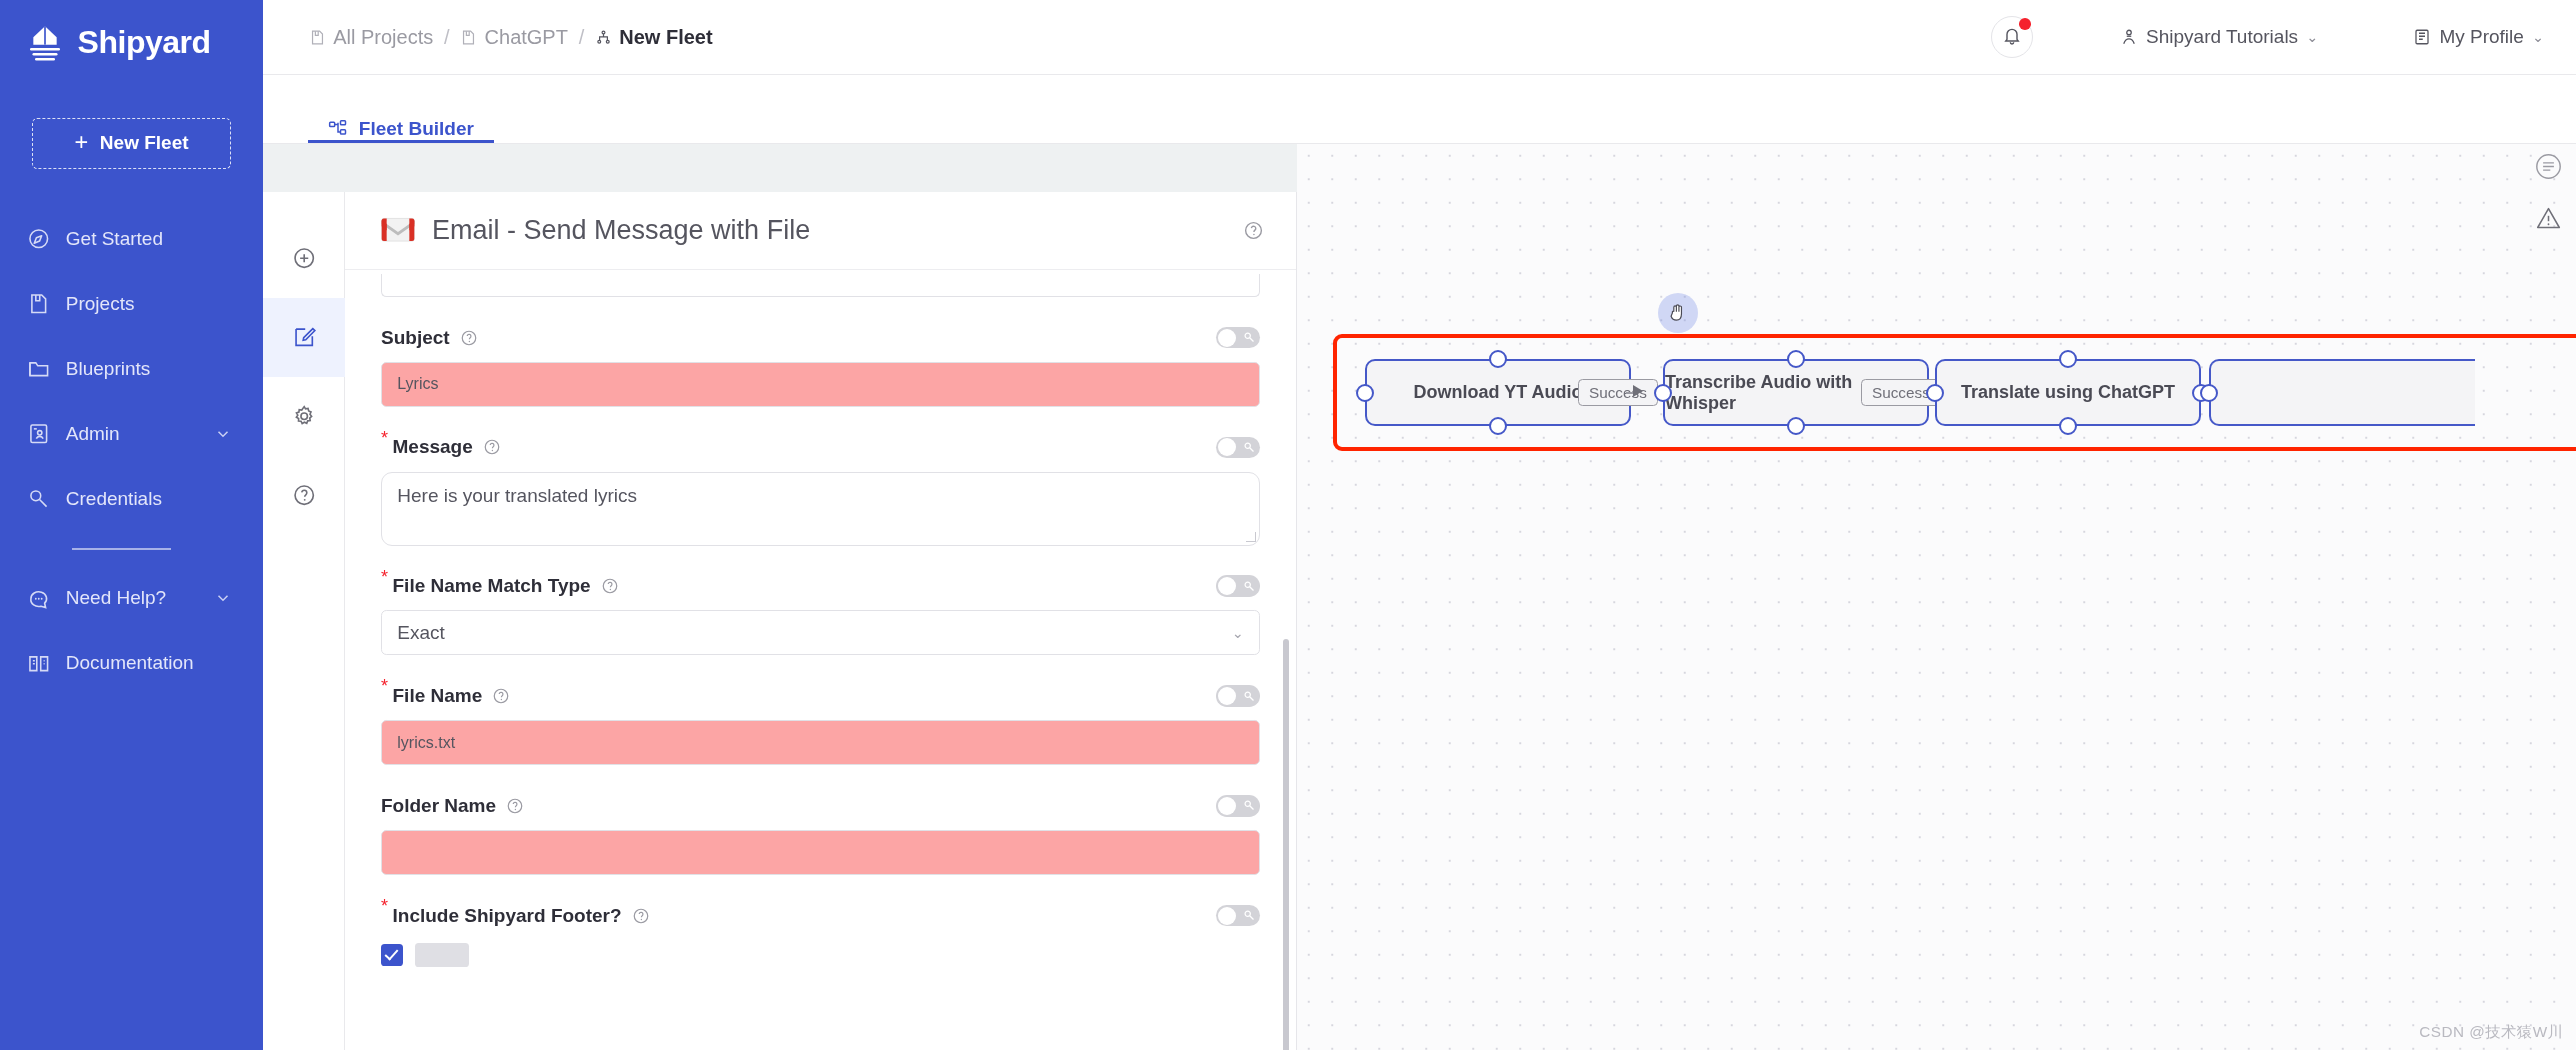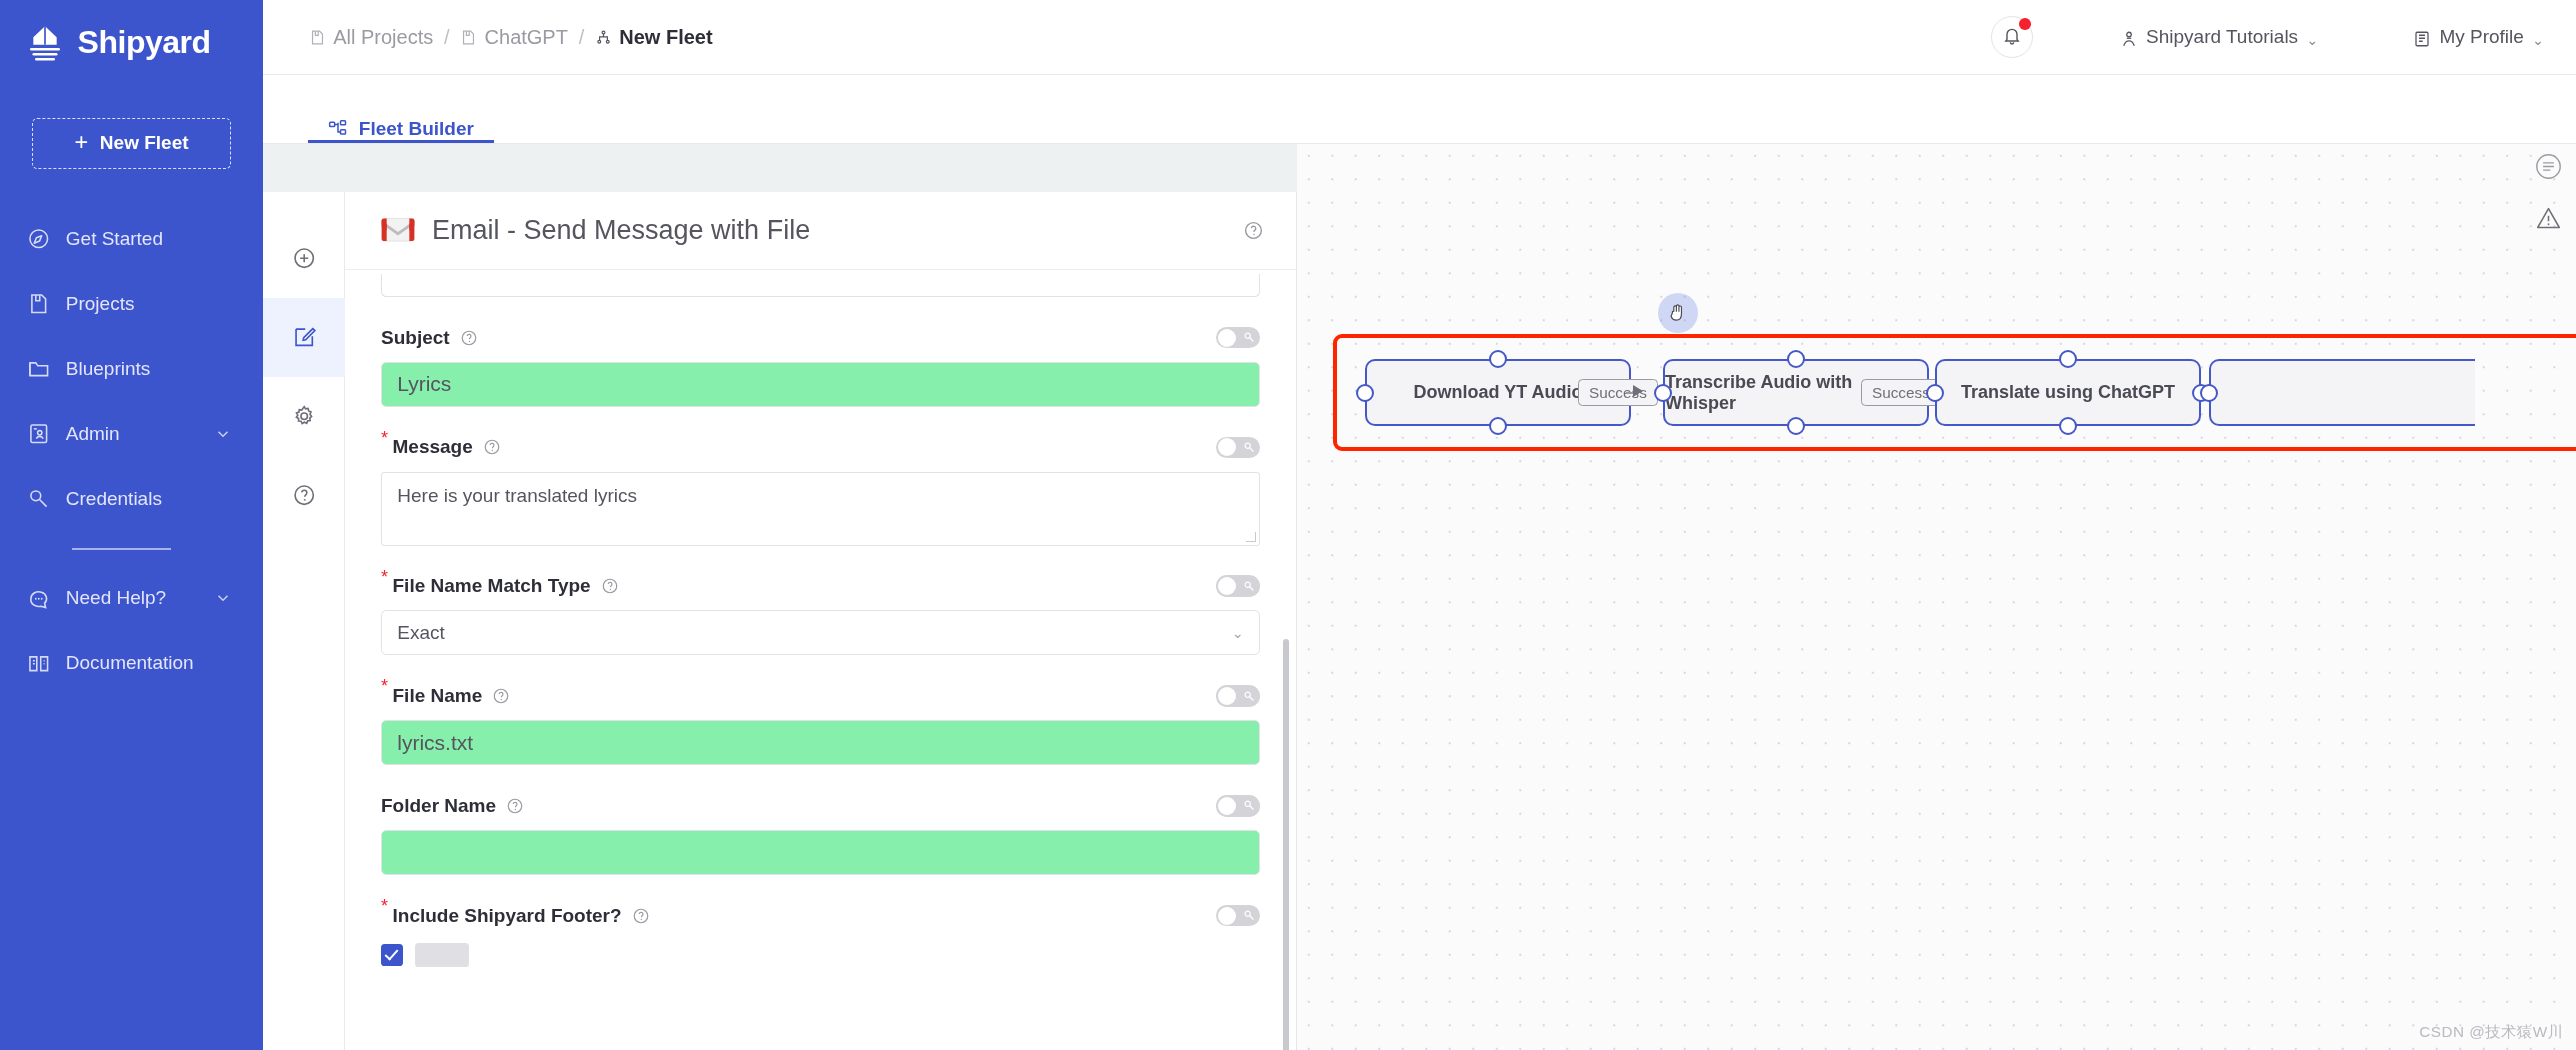--- a/index.html
+++ b/index.html
@@ -75,21 +75,21 @@
     position: relative; width: 42px; height: 42px; border-radius: 50%;
     border: 0.9px solid #e4e4e8; display:flex; align-items:center; justify-content:center;
     cursor: pointer; margin-right: 87px;
   }
   .bell-wrap svg { width: 20px; height: 20px; }
   .bell-dot {
     position: absolute; right: 0.9px; top: 0.9px;
     width: 11.7px; height: 11.7px; border-radius: 50%; background: #f5222d;
   }
   .hdr-link {
-    display:flex; align-items:flex-end; gap: 8.1px;
+    display:flex; align-items:center; gap: 8.1px;
     font-size: 19px; color: #55555f; cursor: pointer; margin-right: 95px;
   }
   .hdr-link:last-child { margin-right: 0; }
   .hdr-link svg { width: 18px; height: 18px; display:block; }
   .hdr-caret { font-size: 14.4px; color:#8b8b95; }
 
   
   .tabbar {
     position: absolute; left: 263px; top: 75px;
     width: 2313px; height: 69px; background:#fff;
@@ -159,25 +159,25 @@
   }
   .toggle .tg-ic {
     position:absolute; right: 4.5px; top: 4.5px; width: 12.6px; height: 12.6px;
     color:#ffffff;
   }
   .toggle .tg-ic svg { width:100%; height:100%; display:block; }
 
   .input {
     margin-top: 10.8px; height: 45px; border: 0.9px solid #e1e1e6; border-radius: 5.4px;
     display:flex; align-items:center; padding: 0 15.3px;
-    font-size: 21px; color:#55555f; background:#86efac; cursor: text;
+    font-size: 16px; color:#55555f; background:#fca5a5; cursor: text;
   }
   .input.empty { color: #b5b5bc; }
   .textarea {
-    margin-top: 10.8px; height: 74px; border: 0.9px solid #e1e1e6; border-radius: 3px;
+    margin-top: 10.8px; height: 74px; border: 0.9px solid #e1e1e6; border-radius: 11px;
     padding: 12.6px 15.3px; font-size: 19px; color:#55555f; background:#fff;
     position: relative; cursor: text;
   }
   .resize-grip {
     position:absolute; right: 2.7px; bottom: 2.7px; width: 10px; height: 10px;
     border-right: 1.8px solid #c9c9d0; border-bottom: 1.8px solid #c9c9d0;
   }
   .select {
     margin-top: 10.8px; height: 45px; border: 0.9px solid #e1e1e6; border-radius: 5.4px;
     display:flex; align-items:center; padding: 0 15.3px;

